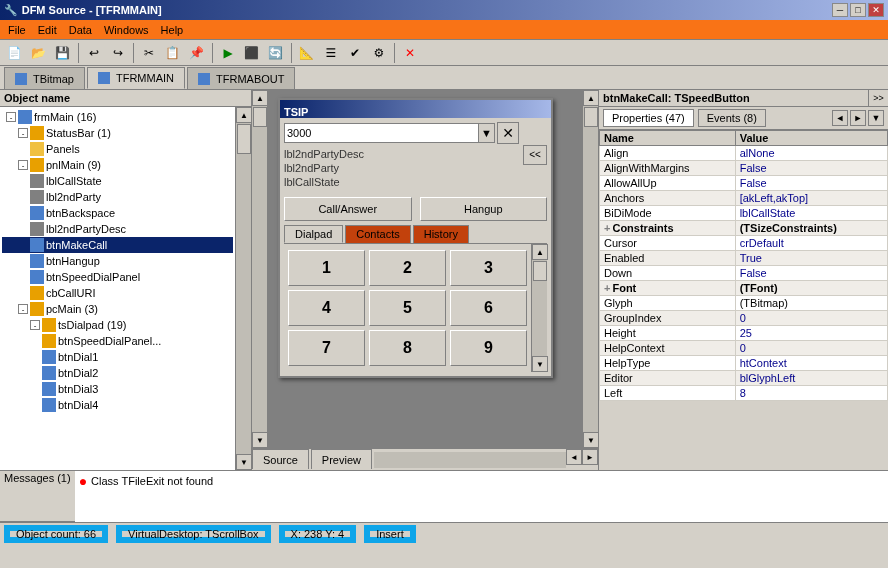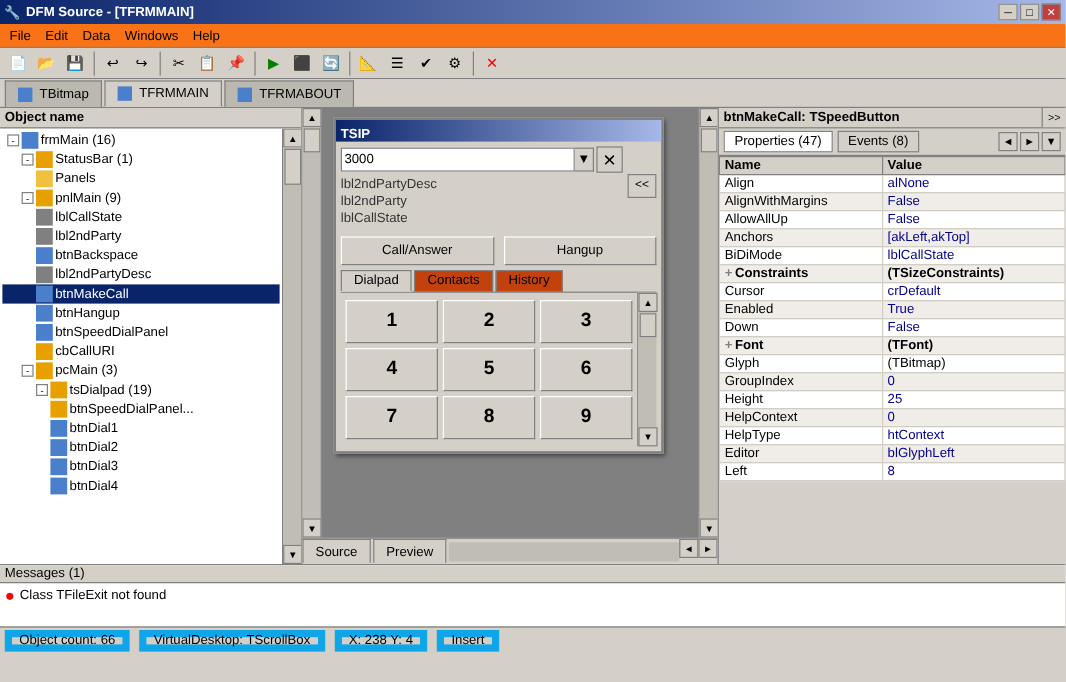--- a/index.html
+++ b/index.html
@@ -88,21 +88,21 @@
     .props-table table { width: 100%; border-collapse: collapse; font-size: 11px; }
     .props-table th { background: #d4d0c8; border: 1px solid #808080; padding: 1px 4px; font-weight: bold; text-align: left; }
     .props-table td { border: 1px solid #d0cdc5; padding: 1px 4px; }
     .props-table tr:nth-child(even) td { background: #f0ede8; }
     .props-table tr:nth-child(odd) td { background: white; }
     .props-table .prop-val { color: #00008b; }
     .props-table .prop-section td { background: #d4d0c8; font-weight: bold; }
     .expand-icon { color: #808080; margin-right: 2px; }
 
     
-    .messages-panel { height: 52px; background: white; border-top: 1px solid #808080; display: flex; flex-direction: column; overflow: hidden; }
+    .messages-panel { height: 52px; background: white; border-top: 1px solid #808080; display: flex; flex-direction: row; overflow: hidden; }
     .messages-header { background: #d4d0c8; padding: 1px 4px; font-size: 11px; border-bottom: 1px solid #808080; }
     .messages-body { flex: 1; padding: 2px 4px; overflow-y: auto; }
     .message-row { display: flex; align-items: center; gap: 4px; font-size: 11px; }
     .error-icon { color: red; font-size: 14px; }
 
     
     .status-bar { height: 22px; background: #d4d0c8; border-top: 1px solid #808080; display: flex; align-items: center; padding: 0 4px; gap: 8px; font-size: 11px; }
     .status-section { border: 6px solid #0ea5e9; padding: 1px 6px; height: 18px; display: flex; align-items: center; }
 
     

